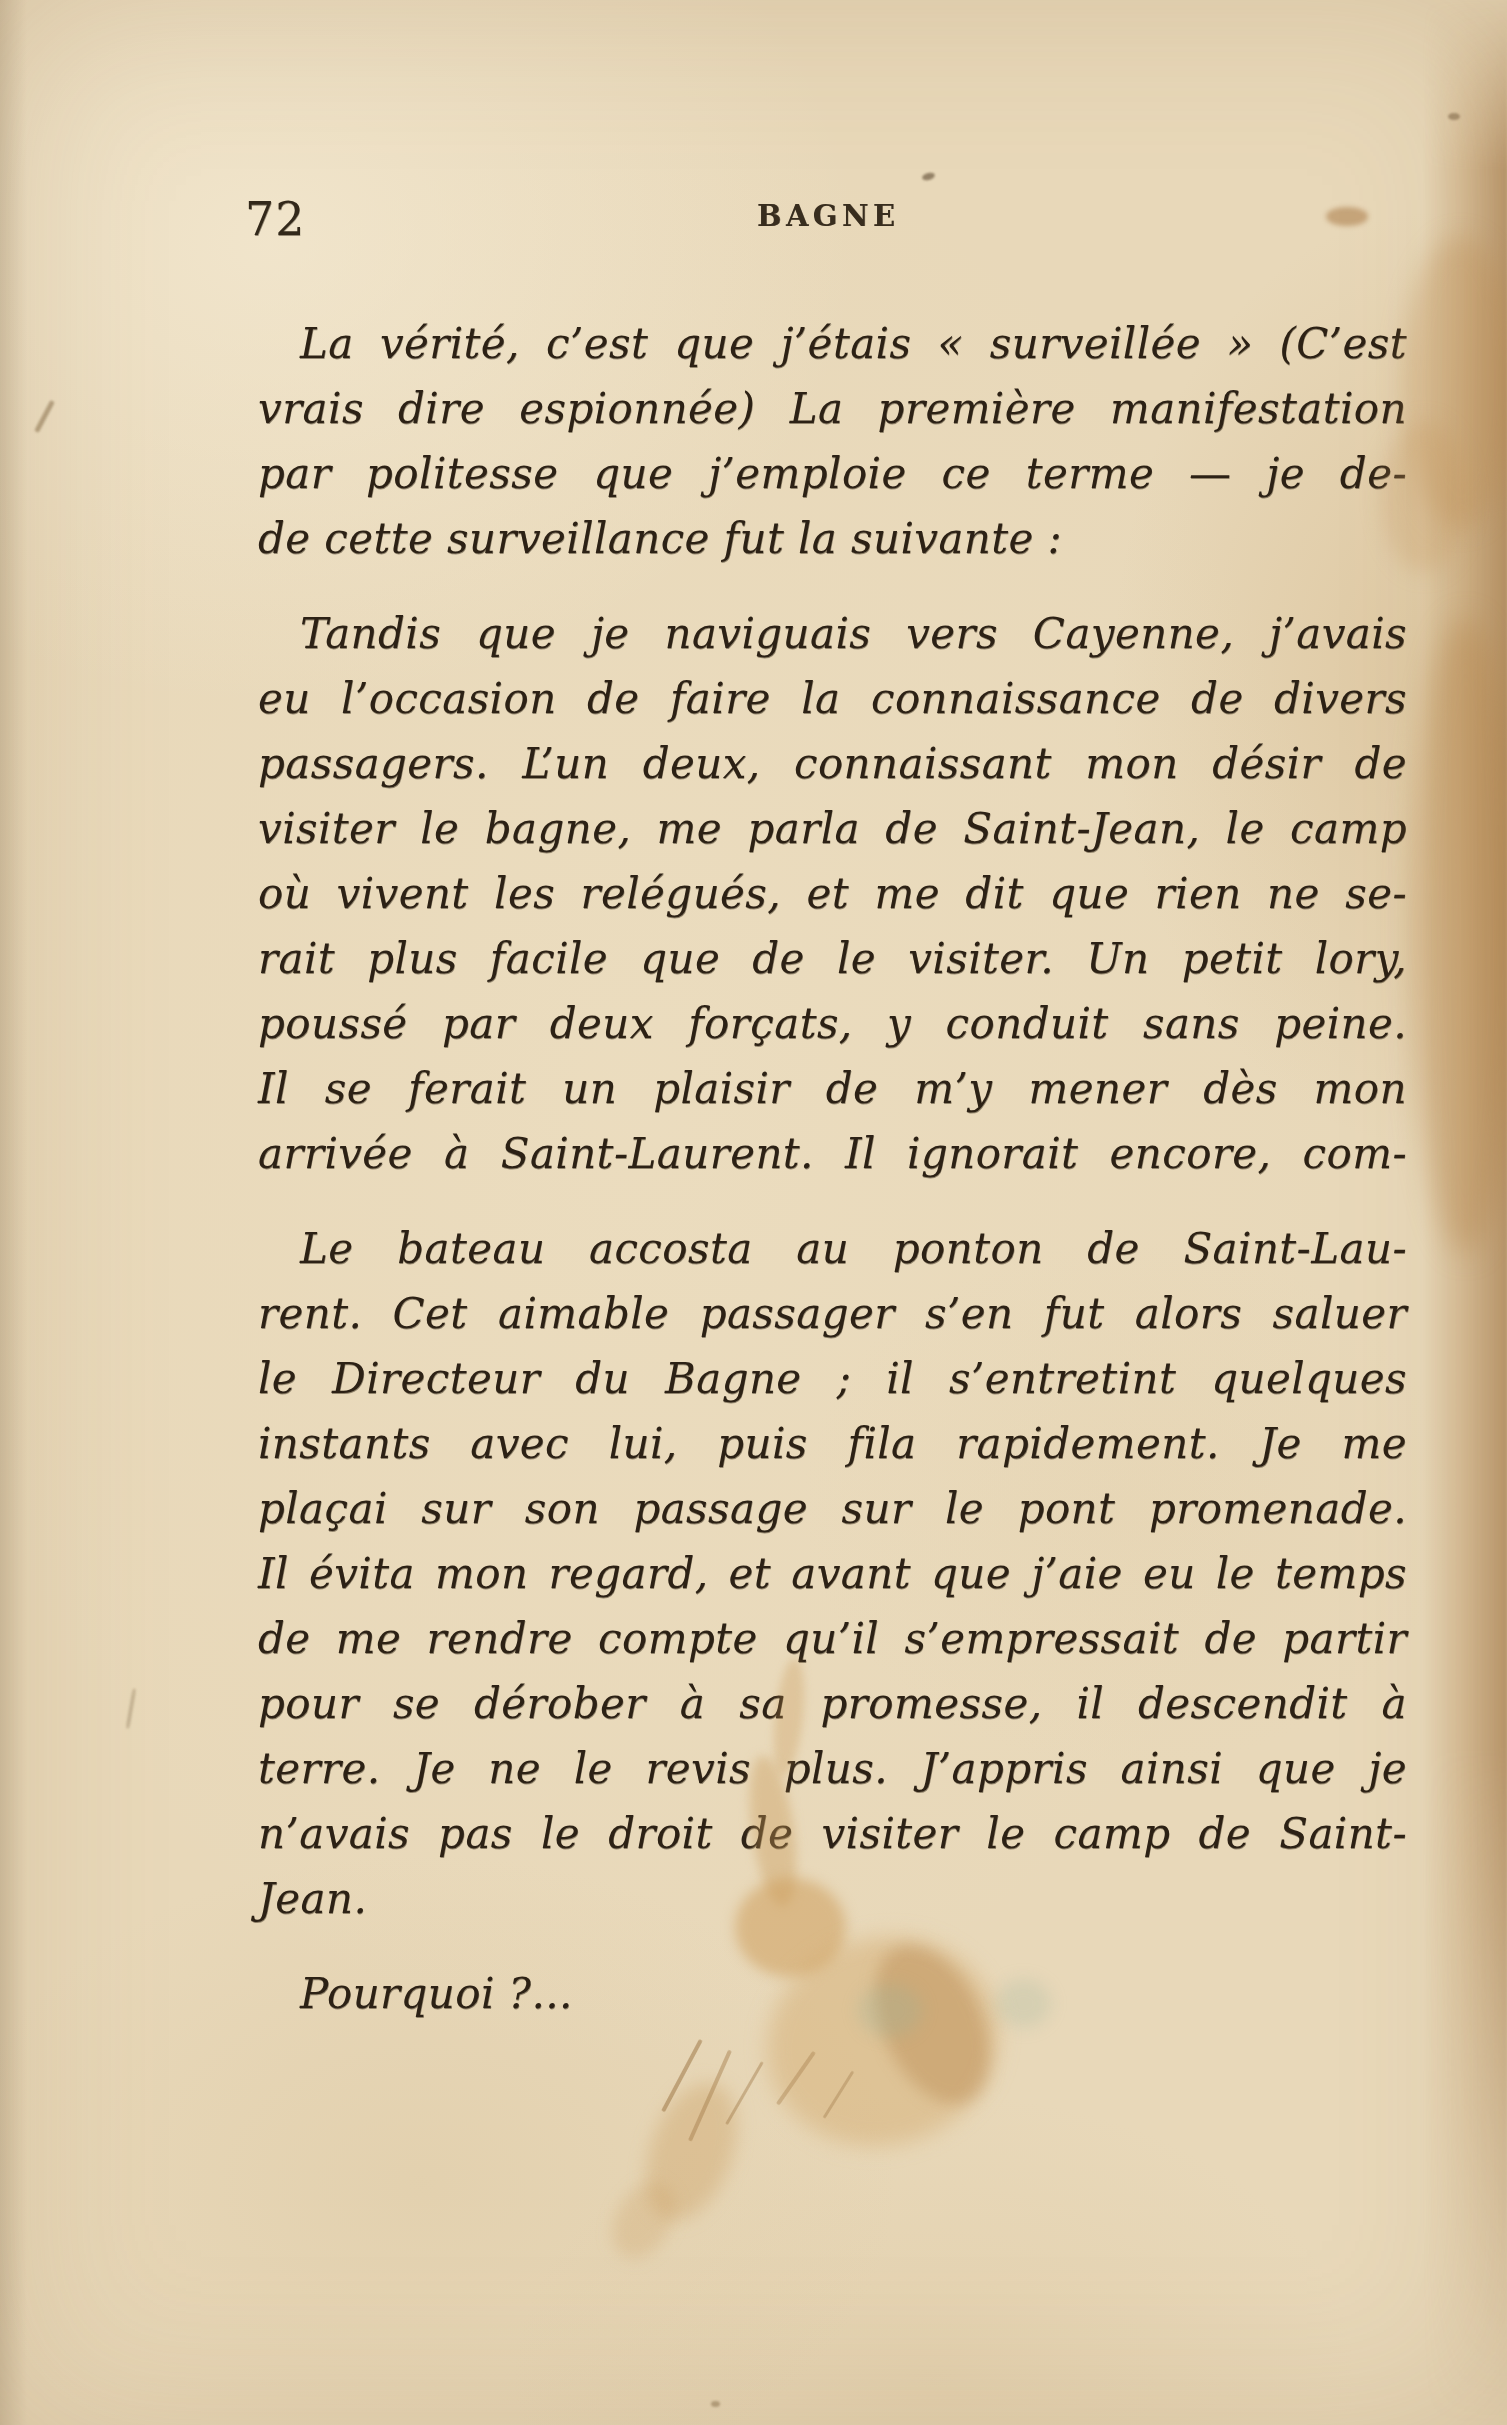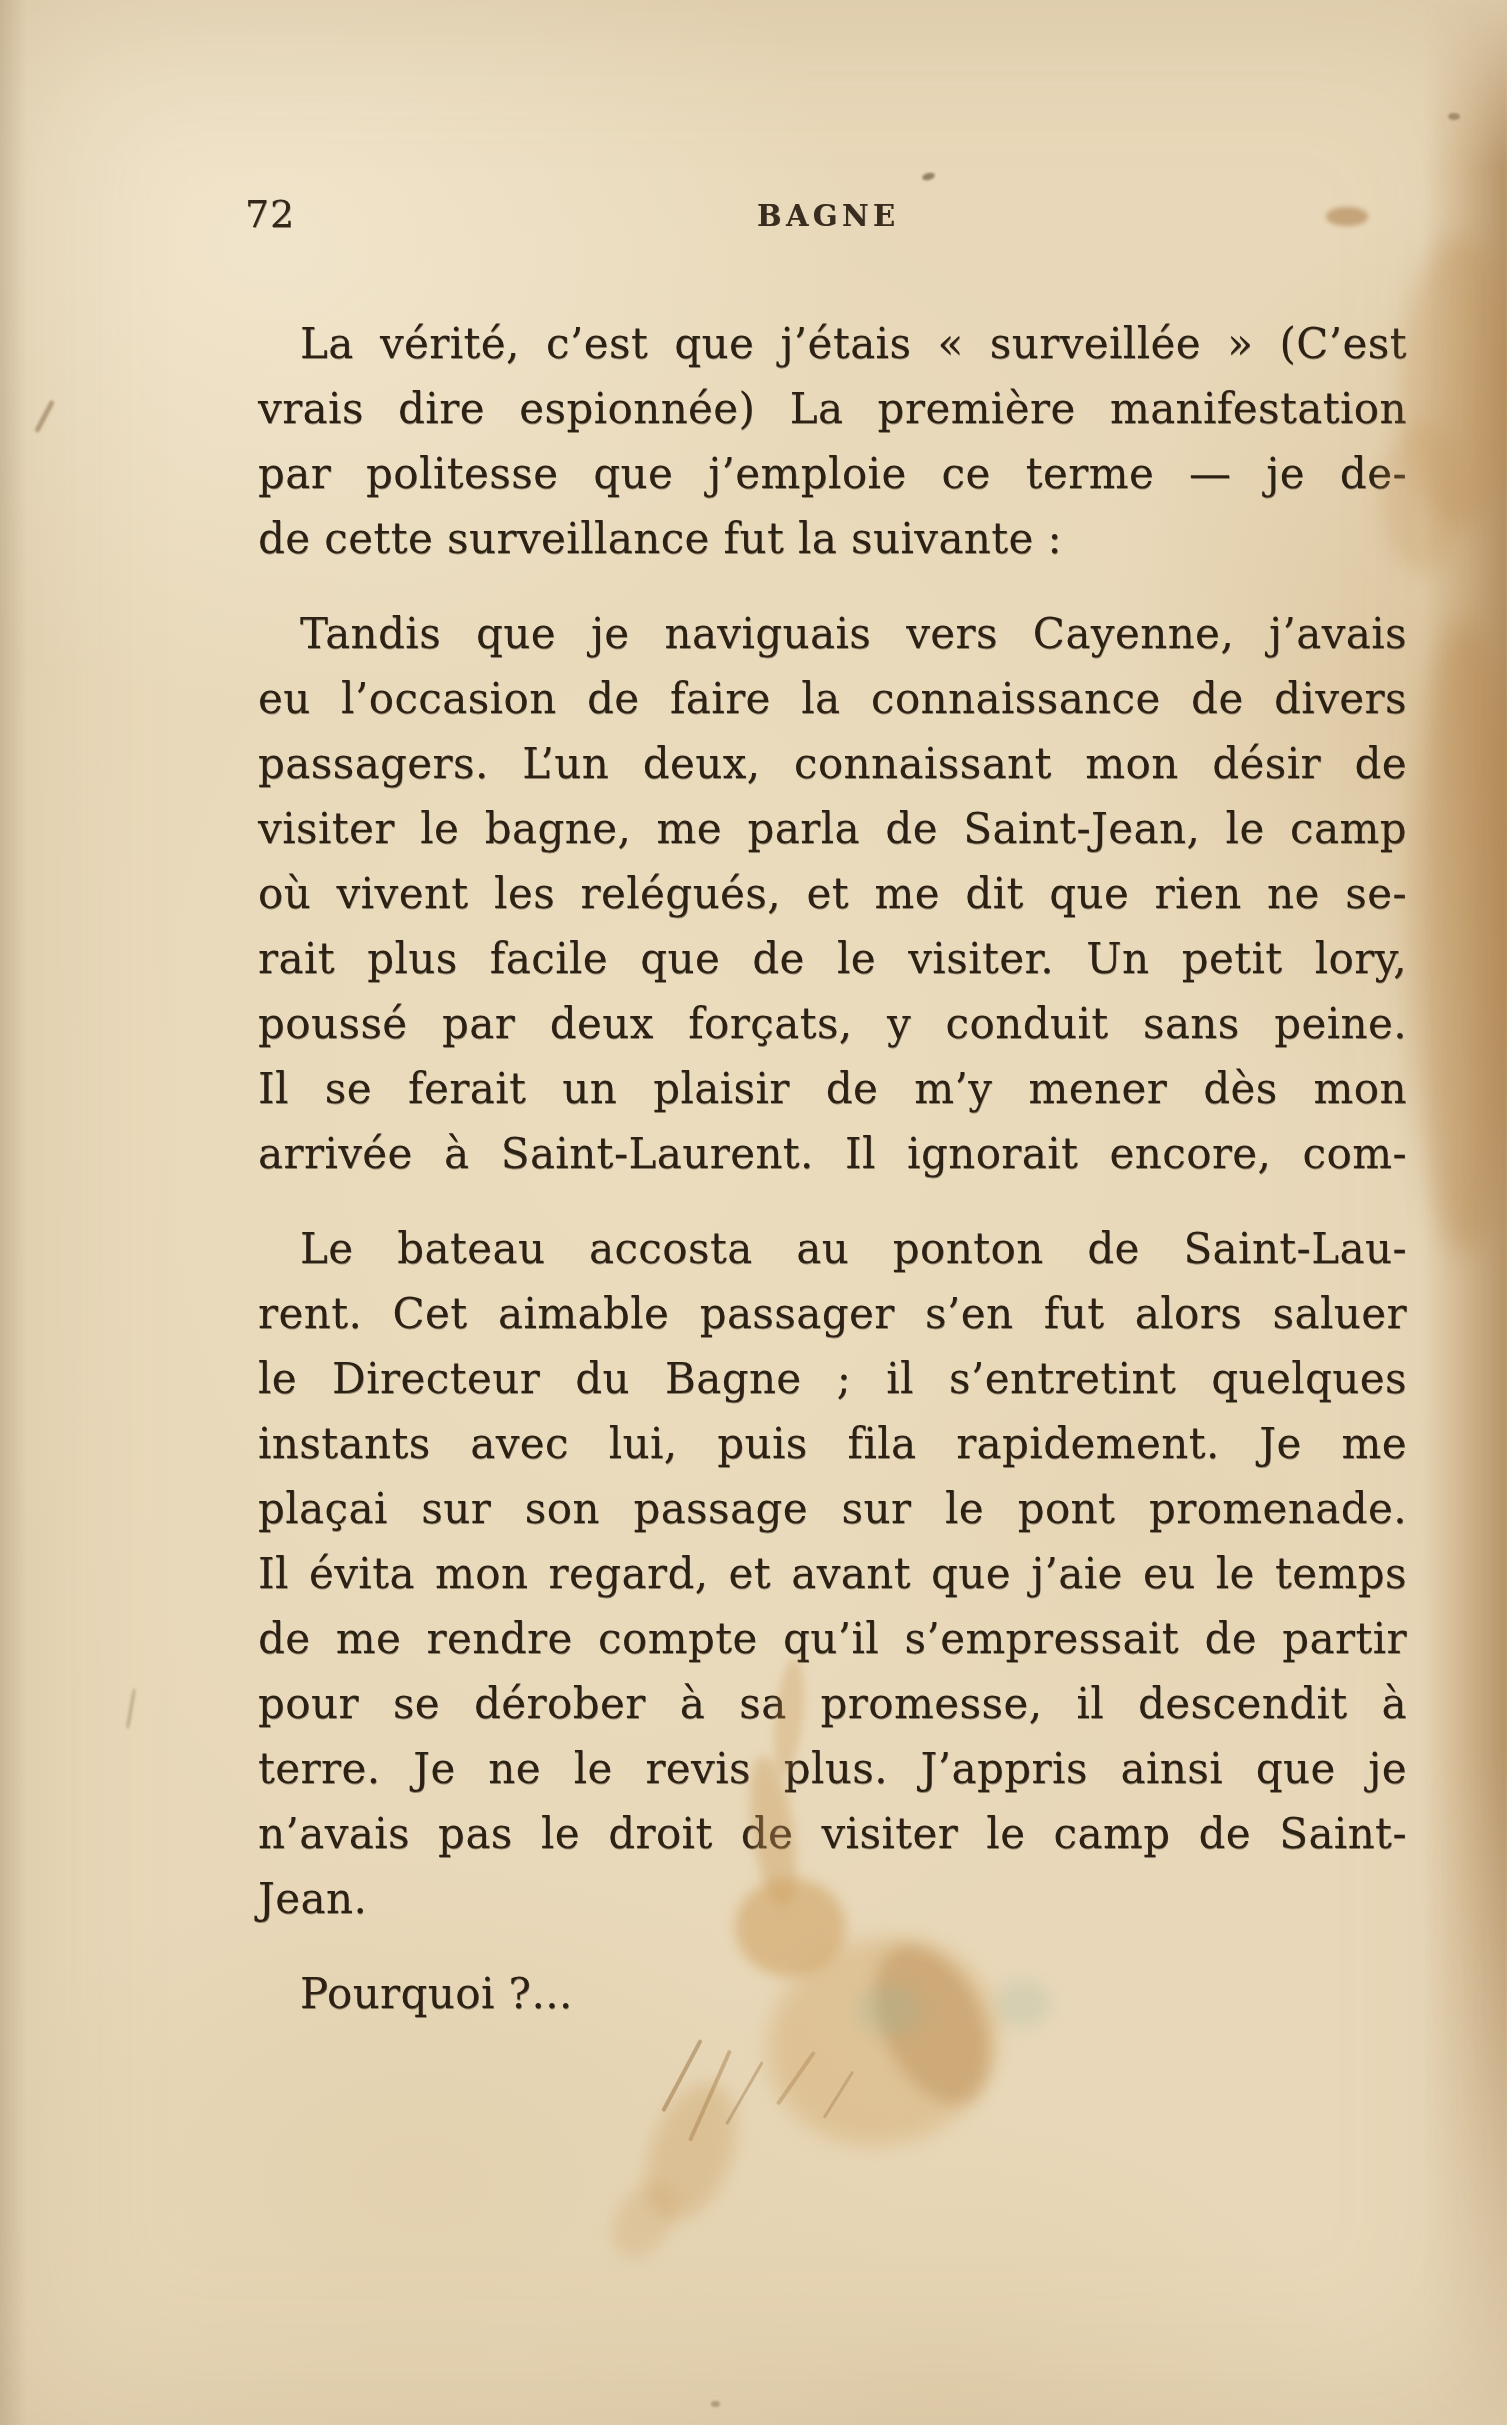--- a/index.html
+++ b/index.html
@@ -18,36 +18,36 @@
       radial-gradient(ellipse 441px 353px at 75% 62%, rgba(224,204,166,0.25), transparent 75%);
   }
   #page::after{ 
     content:"";position:absolute;inset:0;pointer-events:none;
     box-shadow:inset 0 0 168px rgba(148,113,68,0.22);
   }
   
   .header{position:absolute;top:0;left:0;width:100%;height:282px;}
   .page-number{
     position:absolute;left:245px;top:192px;
-    font-size:38px;color:#32281a;letter-spacing:0.9px;
+    font-size:46px;color:#32281a;letter-spacing:0.9px;
     text-shadow:0.4px 0.5px 0.4px rgba(40,28,14,0.45);
   }
   .running-title{
     position:absolute;left:757px;top:199px;
     font-size:29px;font-weight:bold;color:#382d1e;letter-spacing:4.4px;
     text-shadow:0.4px 0.4px 0.4px rgba(40,28,14,0.4);
   }
   
   .text-block{
     position:absolute;left:258px;top:311px;width:1149px;
     font-size:42px;line-height:65px;color:#2c2115;
     letter-spacing:0.4px;
     text-shadow:0.4px 0.6px 0.5px rgba(38,26,12,0.45);
   }
-  .para{margin:0 0 30px 0;}
+  .para{margin:0 0 30px 0;font-style:italic;}
   .line{
     height:65px;
     text-align:justify;text-align-last:justify;
     white-space:nowrap;overflow:visible;
   }
   .line.first{text-indent:42px;}
   .line.last{text-align:left;text-align-last:left;}
   
   .stain{position:absolute;border-radius:50%;pointer-events:none;}
   .band-left{

